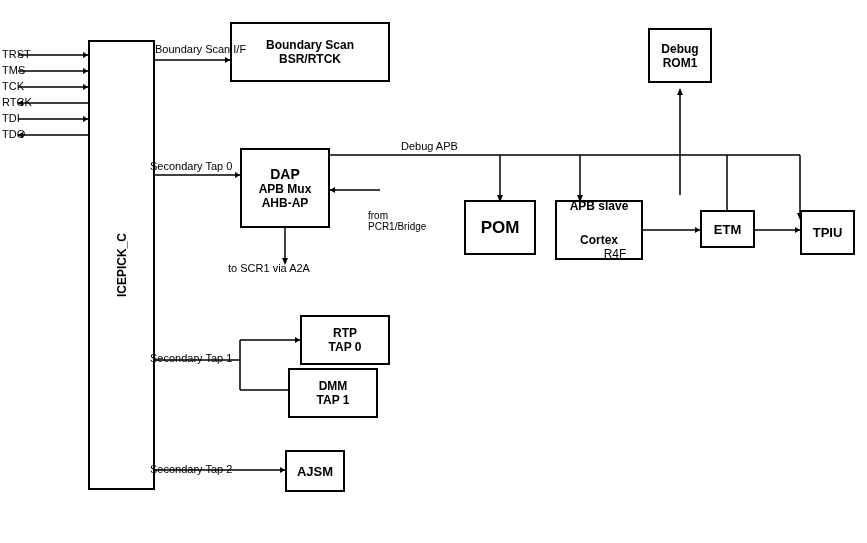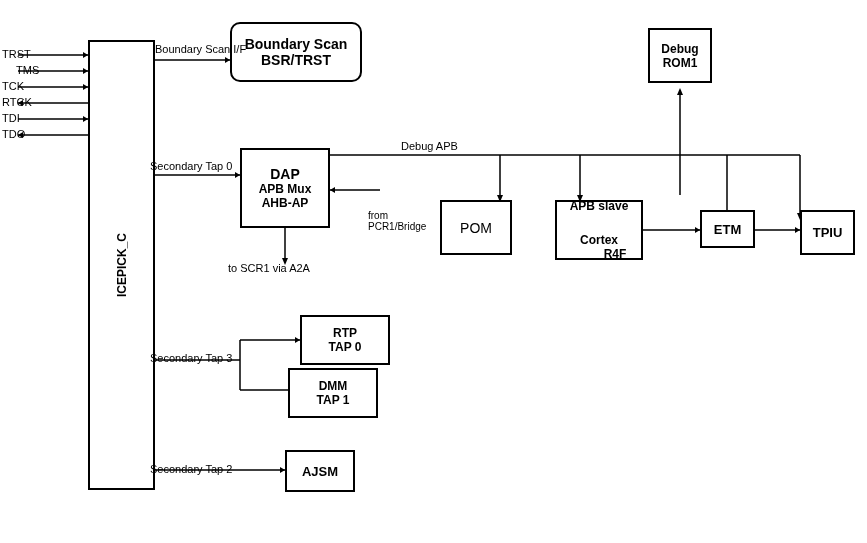--- a/index.html
+++ b/index.html
@@ -119,33 +119,33 @@
 
     <line x1="380" y1="190" x2="330" y2="190" stroke="#000" stroke-width="1.5"></line>
     <polygon points="330,190 335,187 335,193" fill="#000"></polygon>
 
     <line x1="727" y1="155" x2="727" y2="215" stroke="#000" stroke-width="1.5"></line>
     <polygon points="727,220 724,213 730,213" fill="#000"></polygon>
 
   </svg>
 
   <div class="signal-label" style="left:2px; top:48px;">TRST</div>
-  <div class="signal-label" style="left:16px; top:64px;">TMS</div>
+  <div class="signal-label" style="left:2px; top:64px;">TMS</div>
   <div class="signal-label" style="left:2px; top:80px;">TCK</div>
   <div class="signal-label" style="left:2px; top:96px;">RTCK</div>
   <div class="signal-label" style="left:2px; top:112px;">TDI</div>
   <div class="signal-label" style="left:2px; top:128px;">TDO</div>
 
   <div class="box" style="left:88px; top:40px; width:67px; height:450px; font-size:12px; writing-mode: vertical-rl; text-orientation: mixed; transform: rotate(180deg);">
     <span>ICEPICK_C</span>
   </div>
 
-  <div class="box" style="left:230px; top:22px; width:132px; height:60px; font-size:14px;border-radius:10px;">
+  <div class="box" style="left:230px; top:22px; width:160px; height:60px; font-size:12px;">
     <span>Boundary Scan</span>
-    <span>BSR/TRST</span>
+    <span>BSR/RTCK</span>
   </div>
 
   <div class="label-text" style="left:155px; top:43px;">Boundary Scan I/F</div>
 
   <div class="label-text" style="left:150px; top:160px;">Secondary Tap 0</div>
 
   <div class="box" style="left:240px; top:148px; width:90px; height:80px; font-size:12px;">
     <span style="font-size:14px; font-weight:bold;">DAP</span>
     <span>APB Mux</span>
     <span>AHB-AP</span>
@@ -155,49 +155,49 @@
 
   <div class="label-text" style="left:228px; top:262px;">to SCR1 via A2A</div>
 
   <div class="label-text" style="left:368px; top:210px; font-size:10px;">from<br>PCR1/Bridge</div>
 
   <div class="box" style="left:648px; top:28px; width:64px; height:55px; font-size:12px;">
     <span>Debug</span>
     <span>ROM1</span>
   </div>
 
-  <div class="box" style="left:440px; top:200px; width:72px; height:55px; font-size:14px; font-weight:normal;">
+  <div class="box" style="left:464px; top:200px; width:72px; height:55px; font-size:17px; font-weight:bold;">
     <span>POM</span>
   </div>
 
   <div class="box" style="left:555px; top:200px; width:88px; height:60px; font-size:12px;">
     <span>APB slave</span>
     <span style="font-weight:bold;margin-top:20px;">Cortex</span>
-    <span style="font-weight:bold;padding-left:32px;">R4F</span>
+    <span style="font-weight:normal;padding-left:32px;">R4F</span>
   </div>
 
   <div class="box" style="left:700px; top:210px; width:55px; height:38px; font-size:13px; font-weight:bold;">
     <span>ETM</span>
   </div>
 
   <div class="box" style="left:800px; top:210px; width:55px; height:45px; font-size:13px; font-weight:bold;text-align:center;">
     <span>TPIU</span>
   </div>
 
-  <div class="label-text" style="left:150px; top:352px;">Secondary Tap 3</div>
+  <div class="label-text" style="left:150px; top:352px;">Secondary Tap 1</div>
 
   <div class="box" style="left:300px; top:315px; width:90px; height:50px; font-size:12px;">
     <span style="font-weight:bold;">RTP</span>
     <span>TAP 0</span>
   </div>
 
   <div class="box" style="left:288px; top:368px; width:90px; height:50px; font-size:12px;">
     <span style="font-weight:bold;">DMM</span>
     <span>TAP 1</span>
   </div>
 
   <div class="label-text" style="left:150px; top:463px;">Secondary Tap 2</div>
 
-  <div class="box" style="left:285px; top:450px; width:70px; height:42px; font-size:13px; font-weight:bold;">
+  <div class="box" style="left:285px; top:450px; width:60px; height:42px; font-size:13px; font-weight:bold;">
     <span>AJSM</span>
   </div>
 
 </div>
 
 </body></html>

